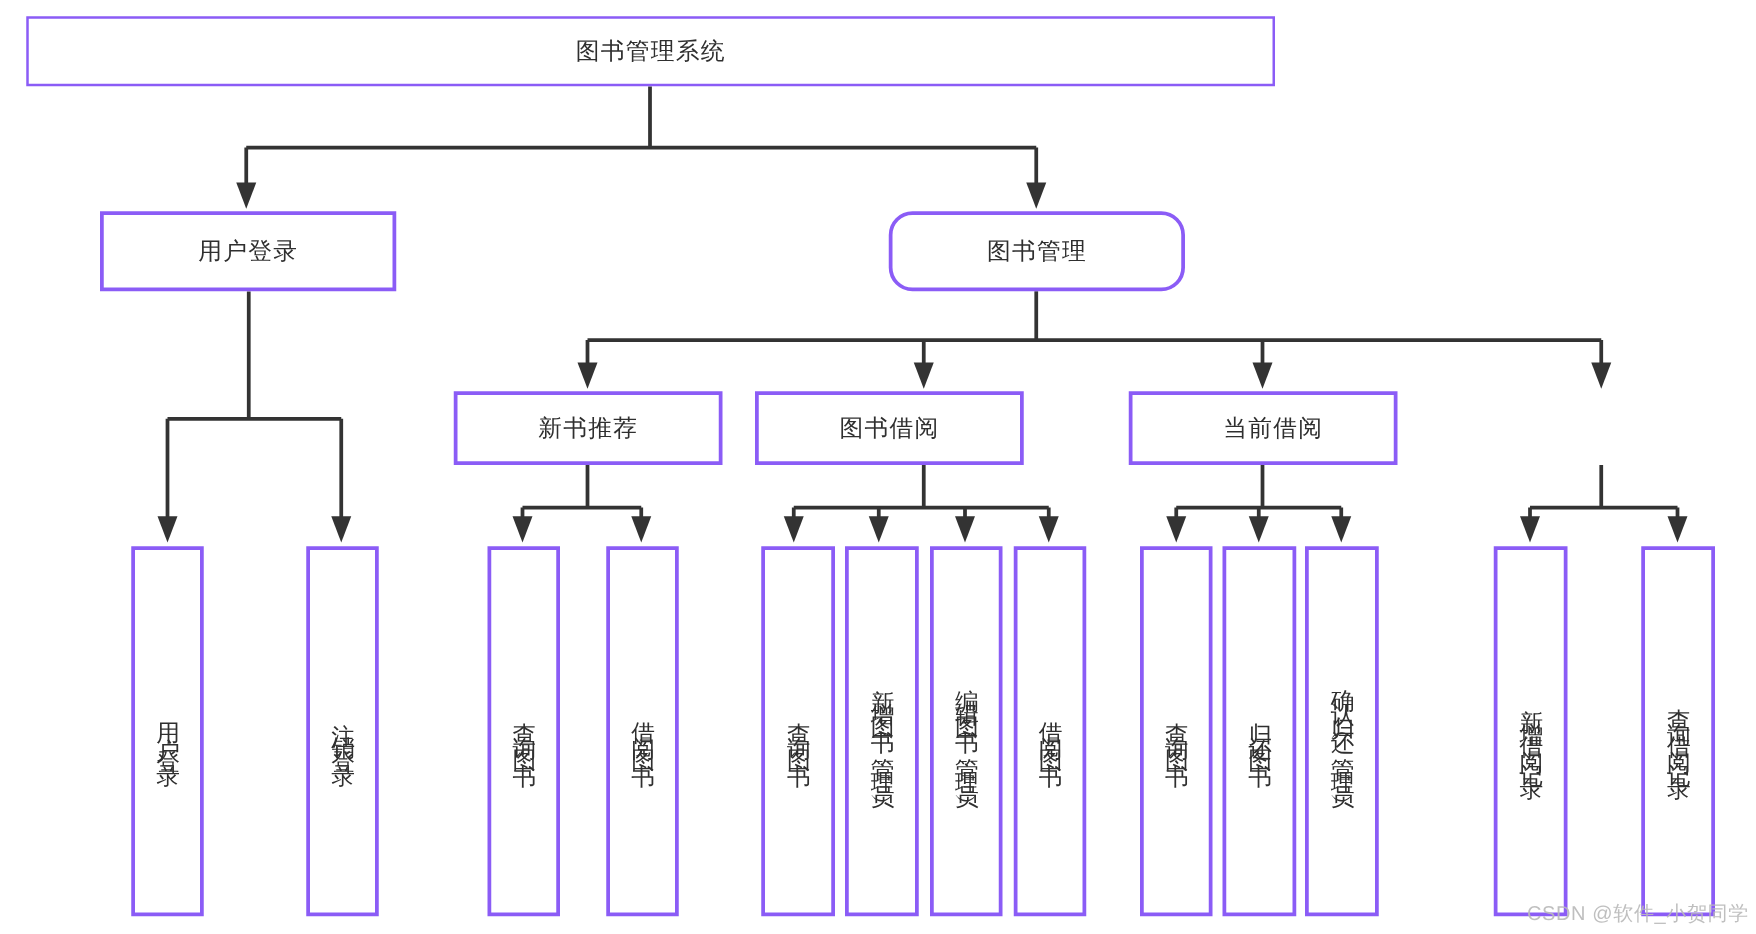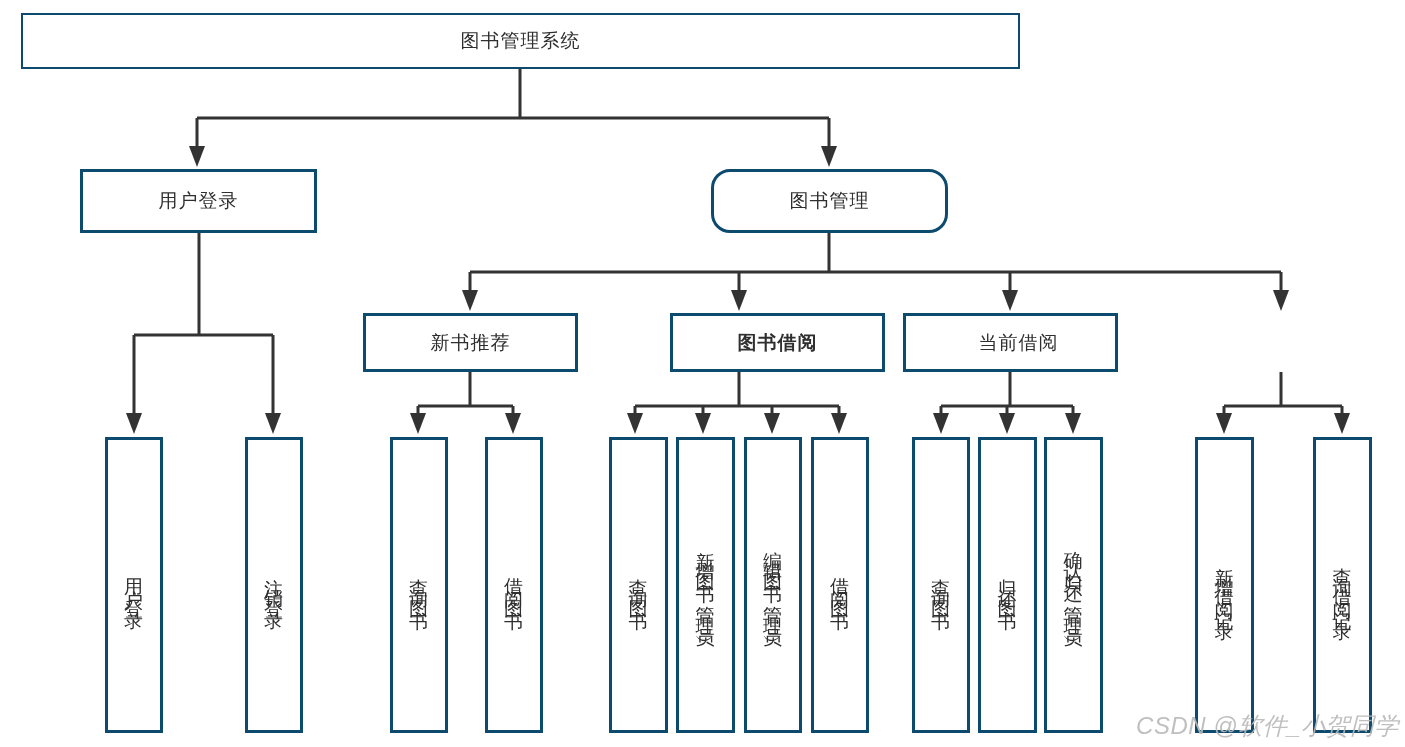--- a/index.html
+++ b/index.html
@@ -2,41 +2,41 @@
 <html><head>
 <meta charset="utf-8">
 <style>
   html,body{margin:0;padding:0;background:#ffffff;}
   .canvas{
     position:relative;width:1405px;height:747px;background:#ffffff;overflow:hidden;
     font-family:"Liberation Sans","DejaVu Sans",sans-serif;color:#2f2f2f;
   }
   .wires{position:absolute;left:0;top:0;width:1405px;height:747px;}
   .box{
-    position:absolute;background:#ffffff;border:3px solid #0c4a6e;
+    position:absolute;background:#ffffff;border:3px solid #8b5cf6;
     display:flex;align-items:center;justify-content:center;box-sizing:border-box;
     font-size:19px;letter-spacing:1px;z-index:2;
   }
   .root{left:21px;top:13px;width:999px;height:56px;border-width:2px;}
   .lvl2{top:169px;width:237px;height:64px;}
   .l2-user{left:80px;}
   .l2-book{left:711px;border-radius:19px;}
   .lvl3{top:313px;width:215px;height:59px;}
   .l3-recommend{left:363px;}
-  .l3-borrow{left:670px;font-weight:bold;}
+  .l3-borrow{left:604px;}
   .l3-current{left:903px;padding-left:16px;}
   .l3-records{left:1173px;}
   .leaf{top:437px;height:296px;}
   .vtext{
     writing-mode:vertical-rl;text-orientation:mixed;
     font-size:19px;letter-spacing:11px;line-height:1;white-space:nowrap;
   }
   .watermark{
     position:absolute;right:6px;bottom:5px;z-index:3;
-    font-size:24px;color:rgba(186,186,186,0.92);letter-spacing:0.5px;font-style:italic;
+    font-size:16px;color:rgba(186,186,186,0.92);letter-spacing:0.5px;
   }
 </style>
 </head>
 <body>
 
 <div class="canvas">
 
   <svg class="wires" viewBox="0 0 1405 747" xmlns="http://www.w3.org/2000/svg">
     <g stroke="#333333" stroke-width="3" fill="none">
 

